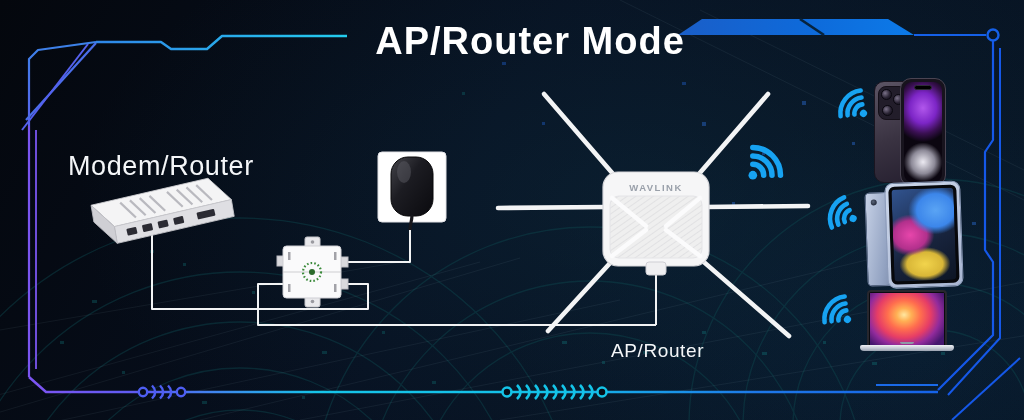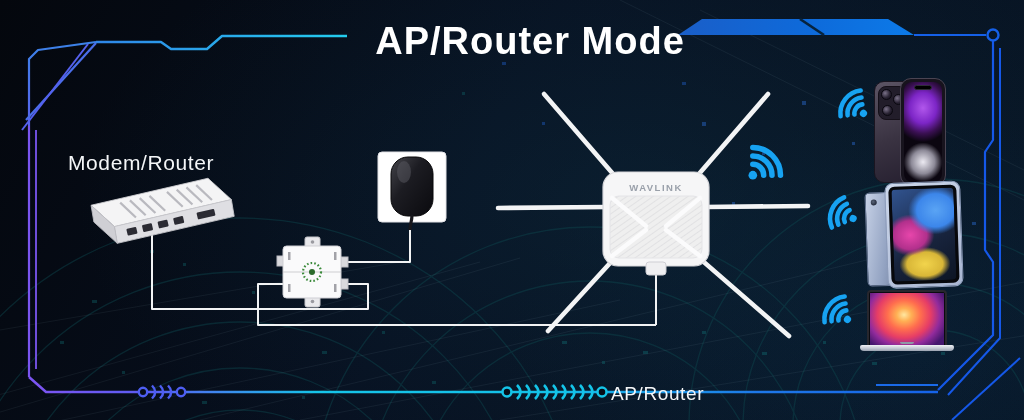--- a/index.html
+++ b/index.html
@@ -13,23 +13,23 @@
   }
   #stage * { box-sizing:border-box; }
   .abs { position:absolute; }
   svg { display:block; }
 
   .title {
     position:absolute; top:20px; left:0; width:1024px; text-align:center;
     color:#ffffff; font-size:38px; font-weight:bold; letter-spacing:1px;padding-left:36px;
   }
   .lbl { position:absolute; color:#f4f6f8; letter-spacing:0.6px; white-space:nowrap; }
-  .lbl-modem { left:68px; top:151px; font-size:21px; }
+  .lbl-modem { left:68px; top:151px; font-size:27px; }
   .lbl-dist  { left:417px; top:295px; font-size:20px; }
-  .lbl-ap    { left:611px; top:340px; font-size:19px;margin-top:43px; }
+  .lbl-ap    { left:611px; top:340px; font-size:19px; }
 
   
   .phone { left:874px; top:78px; width:72px; height:108px; }
   .phone-back { position:absolute; left:0; top:3px; width:42px; height:102px; border-radius:10px;
     background:linear-gradient(160deg,#5c5464 0%, #3a3342 55%, #262030 100%); border:1px solid #1a1520; }
   .phone-cam { position:absolute; left:3px; top:4px; width:29px; height:34px; border-radius:8px;
     background:#221d2a; border:1px solid #151019; }
   .lens { position:absolute; width:11px; height:11px; border-radius:50%;
     background:radial-gradient(circle at 35% 35%, #7a7188 0%, #2a2434 55%, #0c0a12 100%); border:1px solid #0a0810; }
   .phone-front { position:absolute; right:0; top:0; width:46px; height:108px; border-radius:11px;

